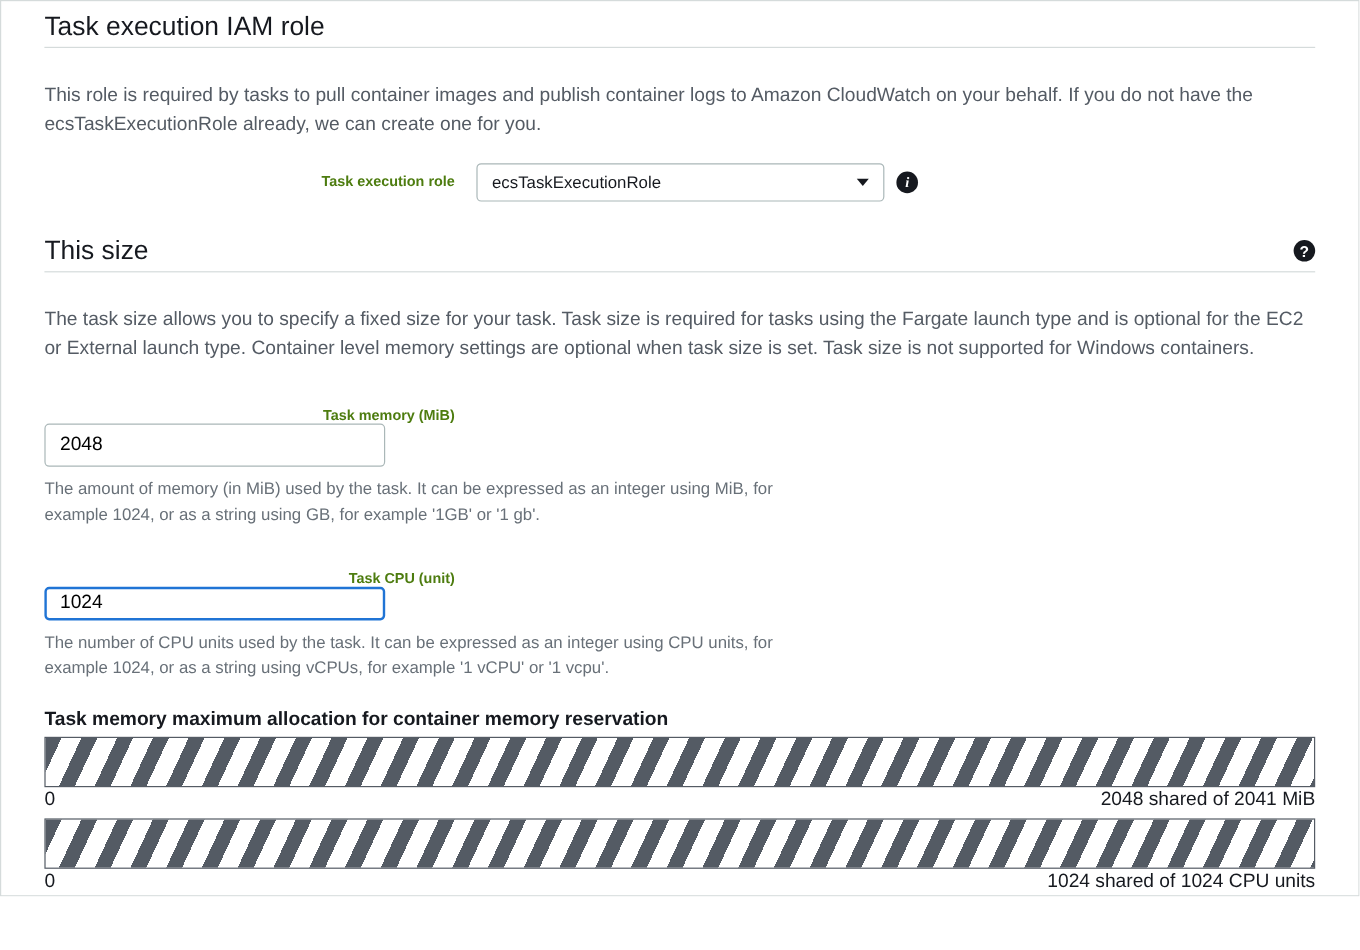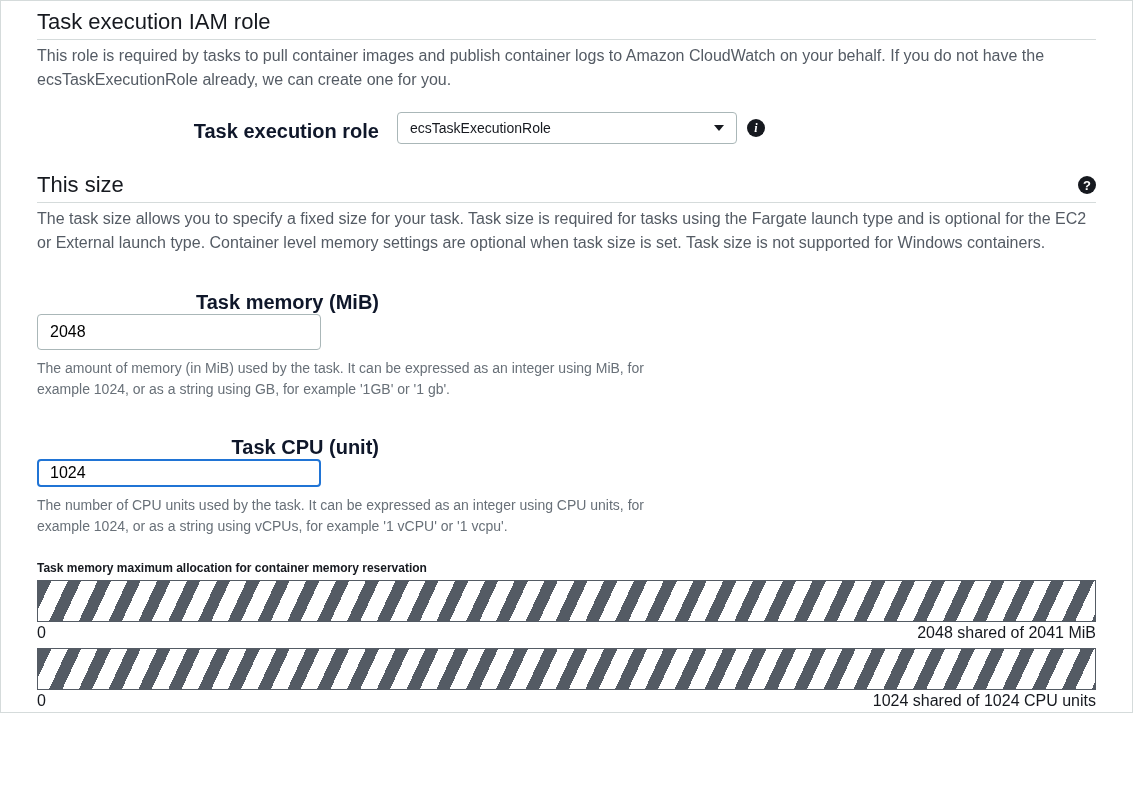--- a/index.html
+++ b/index.html
@@ -15,21 +15,21 @@
       padding: 0;
     }
     .section {
       padding: 0 36px;
     }
     .section-header {
       display: flex;
       justify-content: space-between;
       align-items: center;
       border-bottom: 1px solid #d5dbdb;
-      margin-bottom: 4px;
+      margin-bottom: 28px;
       padding-top: 12px;
       padding-bottom: 4px;
     }
     .section-title {
       font-size: 22px;
       font-weight: 400;
       color: #16191f;
     }
     .help-icon-dark {
       width: 18px;
@@ -54,23 +54,23 @@
       display: flex;
       align-items: flex-start;
       margin-bottom: 16px;
       padding-left: 0px;
     }
     .form-label {
       width: 360px;
       text-align: right;
       padding-right: 18px;
       padding-top: 8px;
-      font-size: 20px;
+      font-size: 12px;
       font-weight: 700;
-      color: #0f172a;
+      color: #4d7c0f;
     }
     .form-control-wrap {
       flex: 1;
     }
     .select-box {
       display: inline-flex;
       align-items: center;
       justify-content: space-between;
       border: 1px solid #aab7b8;
       border-radius: 4px;
@@ -118,21 +118,21 @@
       padding: 3px 11px;
     }
     .help-text {
       font-size: 14px;
       color: #687078;
       margin-top: 8px;
       line-height: 1.5;
       max-width: 660px;
     }
     .alloc-label {
-      font-size: 12px;
+      font-size: 16px;
       font-weight: 700;
       margin-top: 24px;
       margin-bottom: 5px;
     }
     .alloc-bar {
       height: 42px;
       border: 1px solid #545b64;
       background-image: repeating-linear-gradient(
         115deg,
         #545b64 0px,

